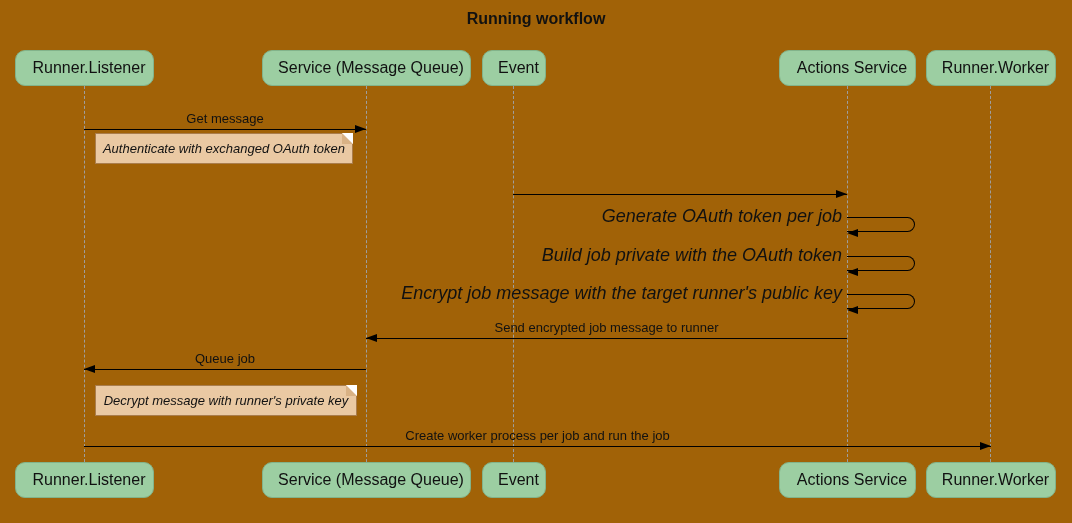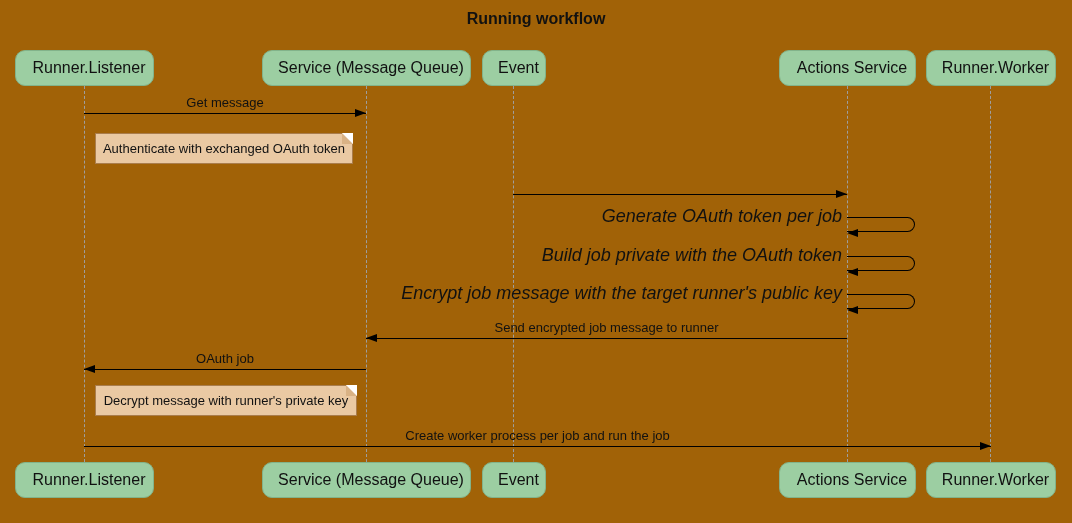--- a/index.html
+++ b/index.html
@@ -69,20 +69,21 @@
     width:0; height:0;
     border-top:4.5px solid transparent;
     border-bottom:4.5px solid transparent;
     border-right:11px solid #000;
   }
   .note {
     position:absolute; height:31px;
     background:#eac9a3;
     border:1px solid #aa7d4c;
     box-sizing:border-box;
+    font-style:italic;
   }
   .note-label {
     width:100%; height:100%;
     display:flex; align-items:center; justify-content:center;
     font-size:13px; white-space:nowrap;
   }
   .note-fold {
     position:absolute; top:-1px; right:-1px;
     width:0; height:0;
     border-top:11px solid #ffffff;
@@ -95,21 +96,21 @@
 <div class="diagram">
 
   <div class="title">Running workflow</div>
 
   <div class="lifeline" style="left:84px;"></div>
   <div class="lifeline" style="left:366px;"></div>
   <div class="lifeline" style="left:513px;"></div>
   <div class="lifeline" style="left:847px;"></div>
   <div class="lifeline" style="left:990px;"></div>
 
-  <div class="msg" style="left:84px; top:94px; width:282px;">
+  <div class="msg" style="left:84px; top:110px; width:282px;">
     <div class="msg-label">Get message</div>
     <div class="msg-line arrow-right"></div>
   </div>
 
   <div class="note" style="left:95px; top:133px; width:258px;">
     <div class="note-fold"></div>
     <div class="note-label">Authenticate with exchanged OAuth token</div>
   </div>
 
   <div class="msg" style="left:513px; top:175px; width:334px;">
@@ -124,21 +125,21 @@
 
   <div class="self-label" style="top:285px;">Encrypt job message with the target runner's public key</div>
   <div class="selfloop" style="top:294px;"></div>
 
   <div class="msg" style="left:366px; top:319px; width:481px;">
     <div class="msg-label">Send encrypted job message to runner</div>
     <div class="msg-line arrow-left"></div>
   </div>
 
   <div class="msg" style="left:84px; top:350px; width:282px;">
-    <div class="msg-label">OAuth job</div>
+    <div class="msg-label">Queue job</div>
     <div class="msg-line arrow-left"></div>
   </div>
 
   <div class="note" style="left:95px; top:385px; width:262px;">
     <div class="note-fold"></div>
     <div class="note-label">Decrypt message with runner's private key</div>
   </div>
 
   <div class="msg" style="left:84px; top:427px; width:907px;">
     <div class="msg-label">Create worker process per job and run the job</div>

